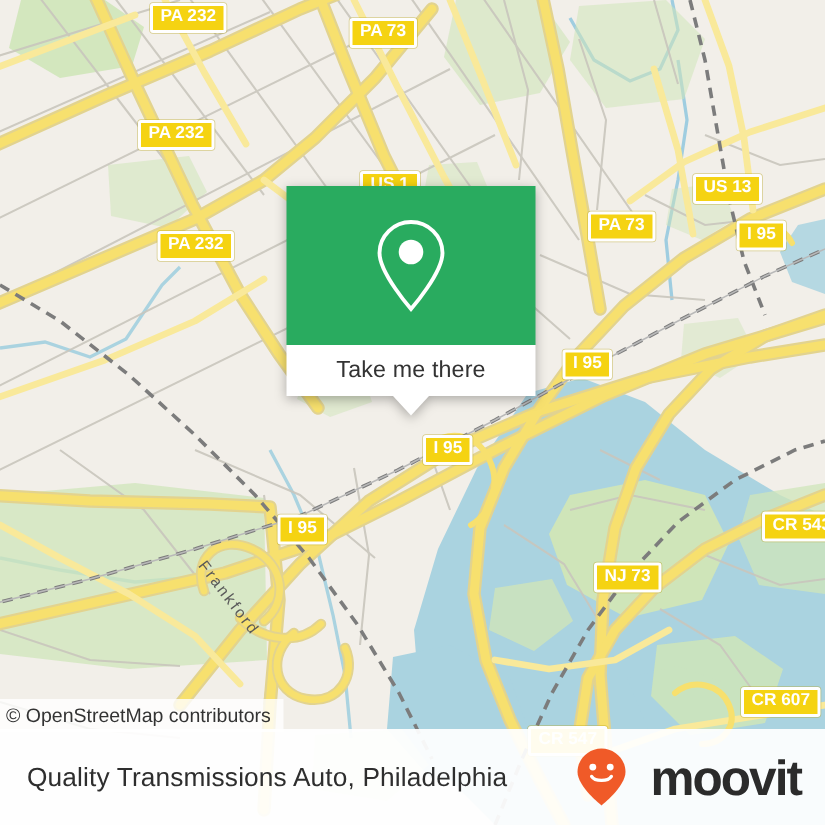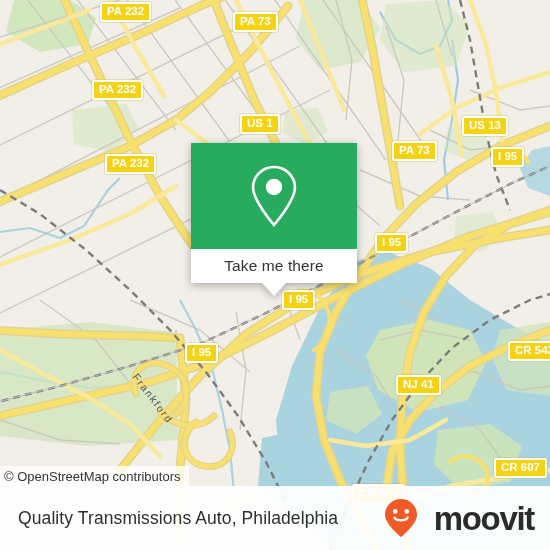--- a/index.html
+++ b/index.html
@@ -11,21 +11,20 @@
   #root{position:relative;width:550px;height:550px;overflow:hidden;background:#f2efe9;}
 
   
   #map{position:absolute;left:0;top:0;width:550px;height:550px;overflow:hidden;background:#f2efe9;}
   .layer{position:absolute;left:0;top:0;width:550px;height:550px;}
 
   
   #callout{
     position:absolute;left:191px;top:124px;width:166px;
     filter:drop-shadow(0 2px 4px rgba(0,0,0,.30));
-    margin-top:19px;
   }
   #callout .photo{
     height:106px;background:#29ab5f;
     display:flex;align-items:center;justify-content:center;
   }
   #callout .footer{
     height:34px;background:#fff;
     display:flex;align-items:center;justify-content:center;
     position:relative;
   }
@@ -245,21 +244,21 @@
         <div class="shield" style="left: 462px; top: 72px; margin-top: 44px;">US 13</div>
         <div class="shield" style="left: 92px; top: 80px;">PA 232</div>
         <div class="shield" style="left: 240px; top: 114px;">US 1</div>
         <div class="shield" style="left: 392px; top: 141px;">PA 73</div>
         <div class="shield" style="left: 491px; top: 147px;">I 95</div>
         <div class="shield" style="left: 105px; top: 154px;">PA 232</div>
         <div class="shield" style="left: 375px; top: 233px;">I 95</div>
         <div class="shield" style="left: 282px; top: 290px;">I 95</div>
         <div class="shield" style="left: 508px; top: 341px;">CR 543</div>
         <div class="shield" style="left: 185px; top: 343px;">I 95</div>
-        <div class="shield" style="left: 396px; top: 375px;">NJ 41</div>
+        <div class="shield" style="left: 396px; top: 375px;">NJ 73</div>
         <div class="shield" style="left: 494px; top: 411px; margin-top: 47px;">CR 607</div>
         <div class="shield" style="left: 352px; top: 484px;">CR 547</div>
       </div>
 
   </div>
 
   <div id="callout">
     <div class="photo">
       <svg width="56" height="66" viewBox="0 0 56 66">
         <path d="M28 4 C16.5 4 7 13.2 7 24.6 C7 38 28 62 28 62 C28 62 49 38 49 24.6 C49 13.2 39.5 4 28 4 Z" fill="none" stroke="#ffffff" stroke-width="2.6"></path>

